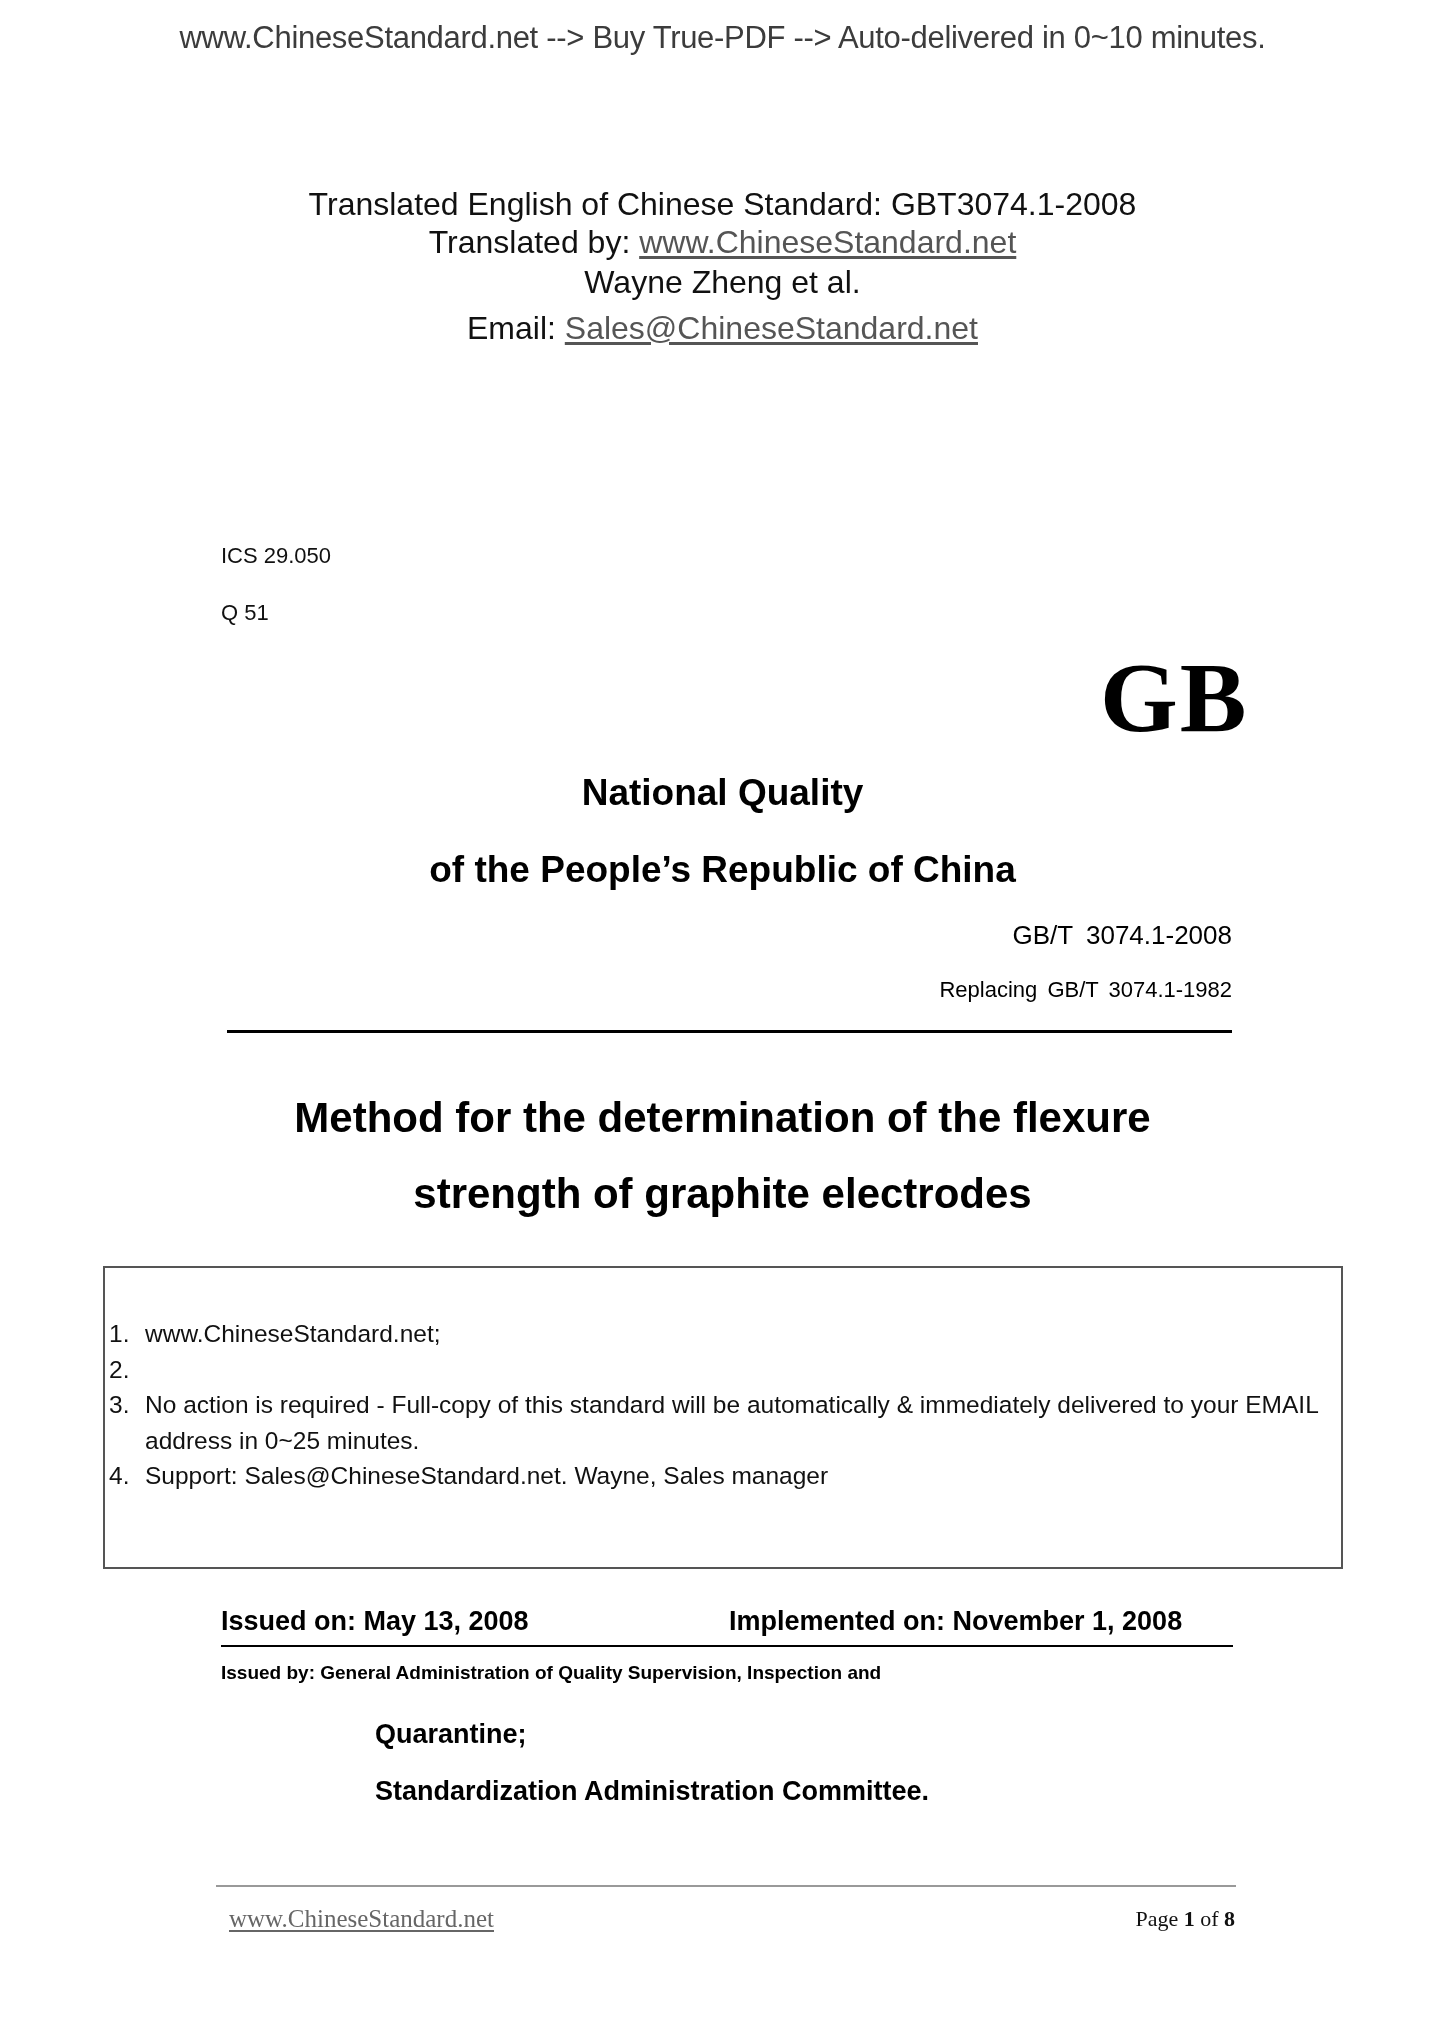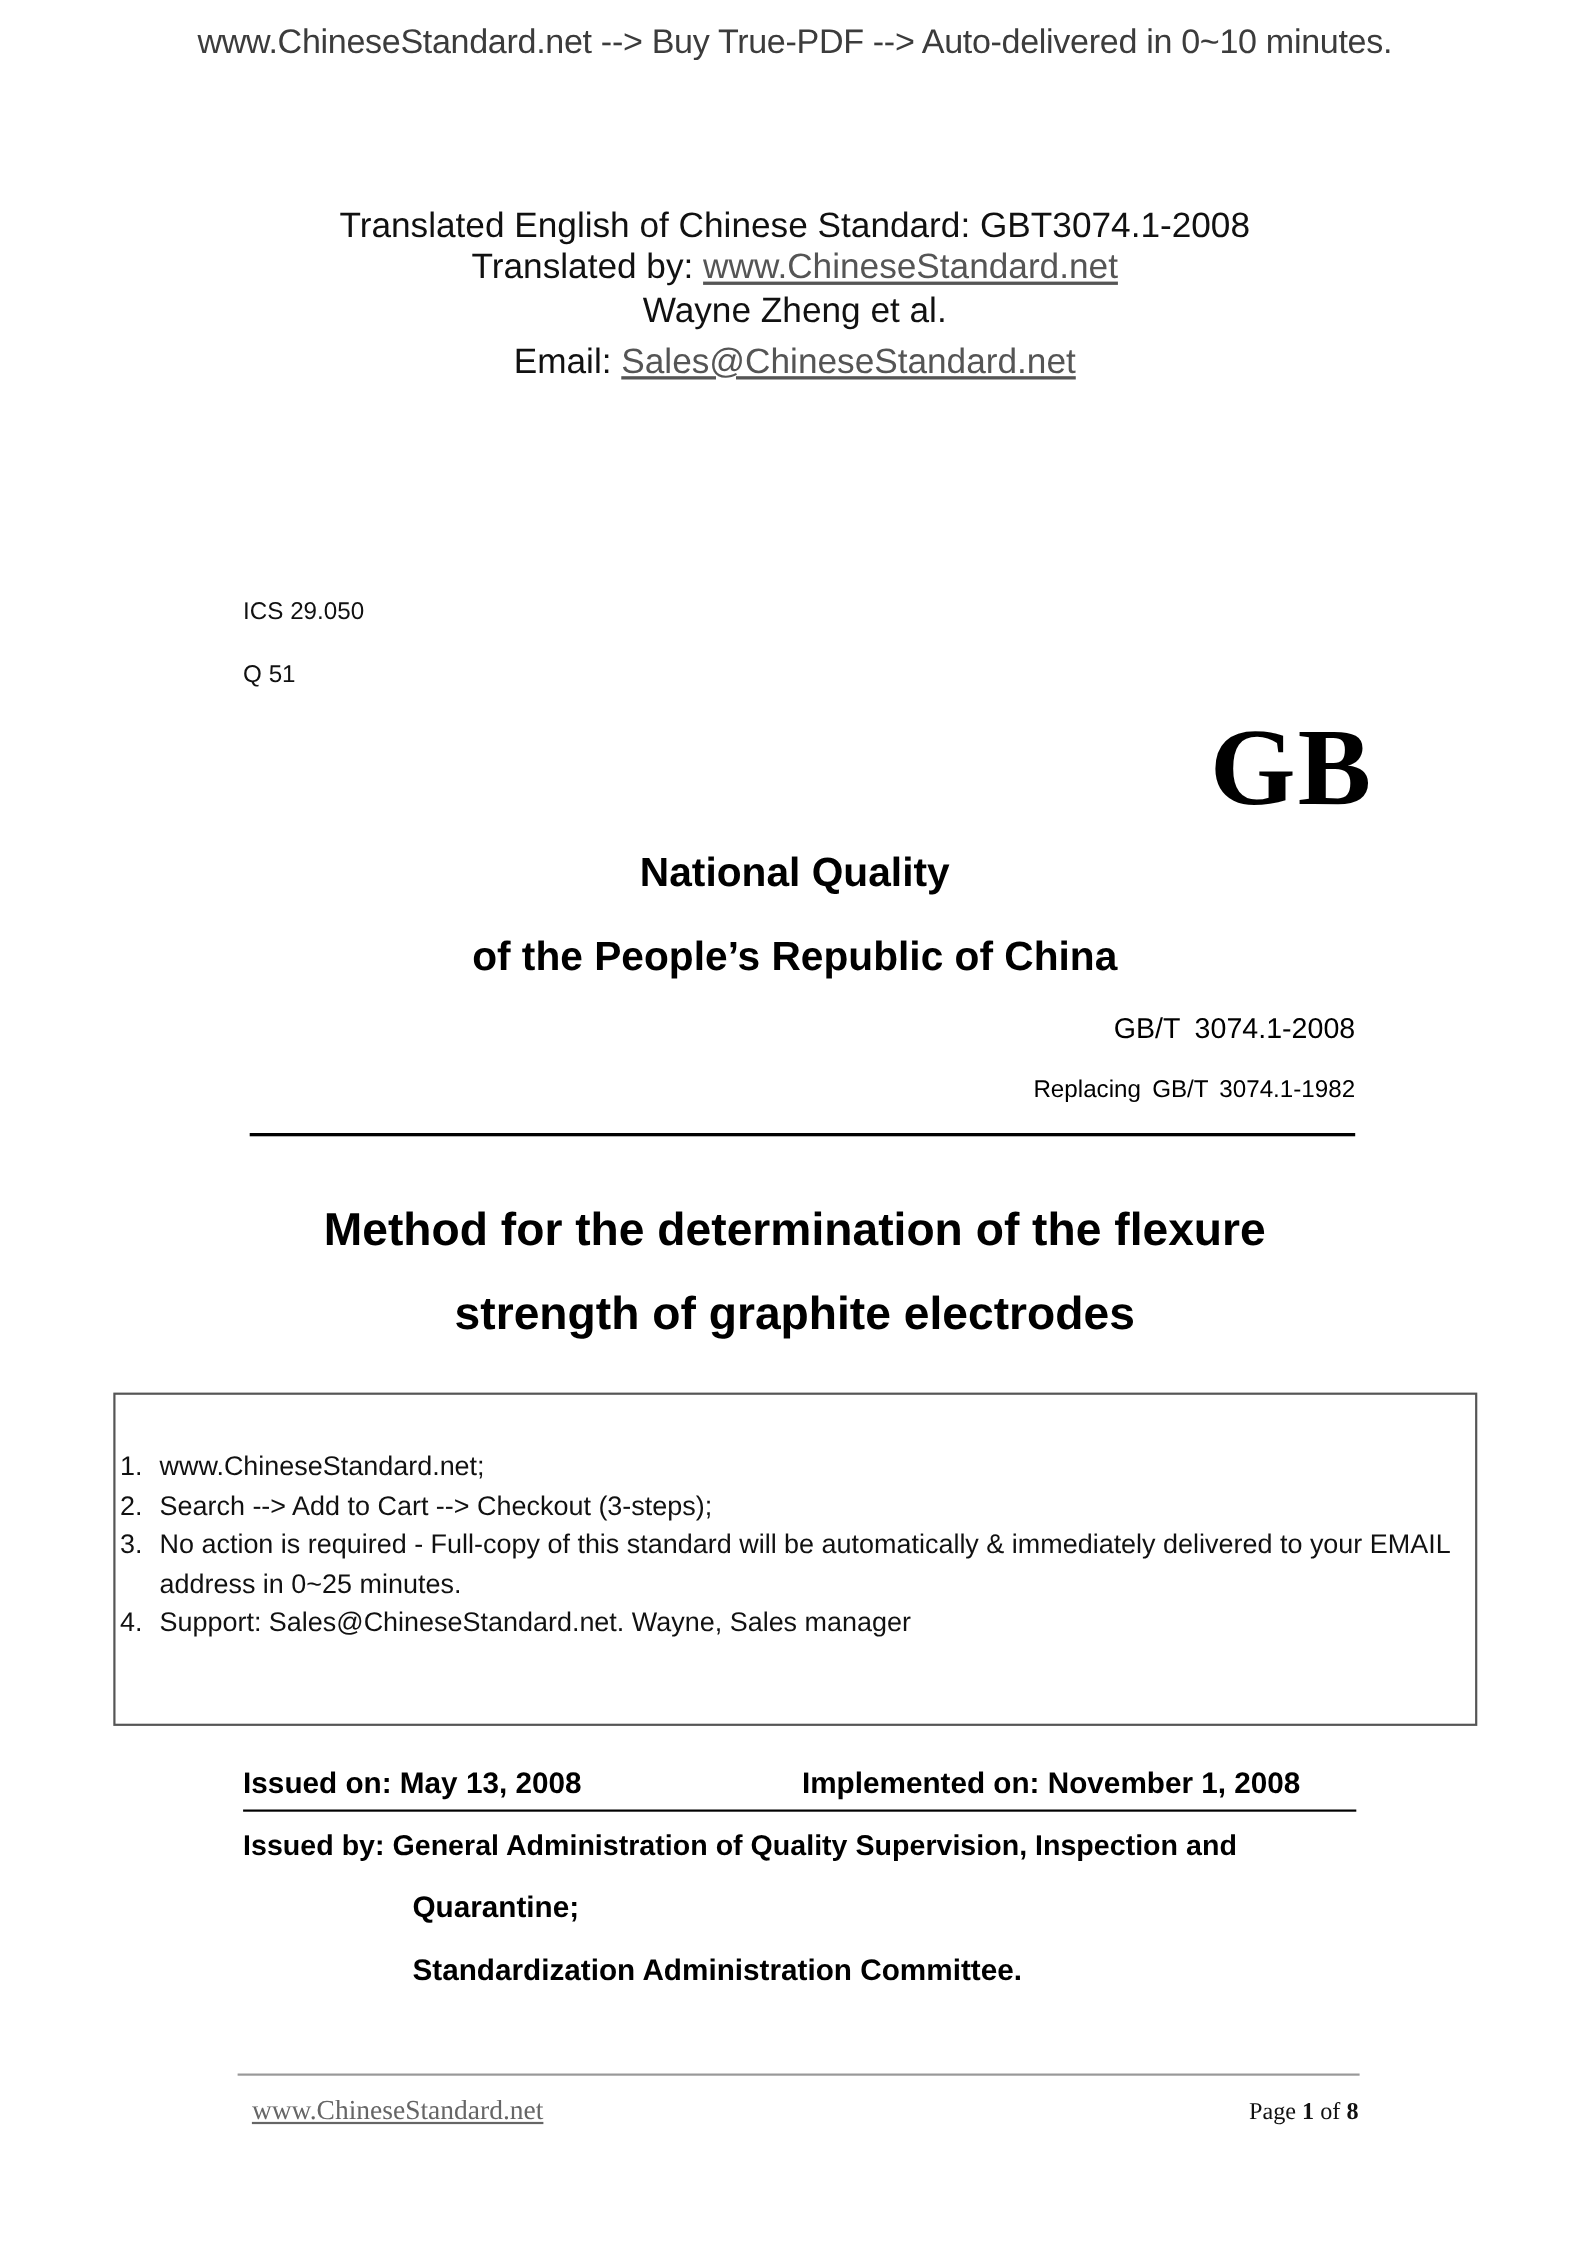--- a/index.html
+++ b/index.html
@@ -31,21 +31,21 @@
   .buy-head { position: absolute; top: 4px; left: 0; width: 100%; text-align: center; font-size: 30px; font-weight: bold; color: #4a4a4a; }
   .buy-list { position: absolute; left: 4px; top: 48px; font-size: 24.5px; color: #111; line-height: 35.5px; }
   .buy-item { display: flex; }
   .buy-num { width: 34px; flex: none; }
   .buy-cont { padding-left: 2px; }
 
   .issued { top: 1606px; left: 221px; font-size: 27px; font-weight: bold; }
   .implemented { top: 1606px; left: 729px; font-size: 27px; font-weight: bold; }
   .rule-issued { left: 221px; top: 1645px; width: 1012px; height: 2px; background: #000; }
 
-  .issued-by { top: 1662px; left: 221px; font-size: 26px; font-weight: bold; }
+  .issued-by { top: 1662px; left: 221px; font-size: 19px; font-weight: bold; }
   .issuer-line { left: 375px; font-size: 27px; font-weight: bold; }
 
   .rule-footer { left: 216px; top: 1885px; width: 1020px; height: 2px; background: #999; }
   .footer-link { top: 1905px; left: 229px; font-size: 25px; color: #666; text-decoration: underline; text-underline-offset: 3px; }
   .footer-page { top: 1906px; right: 210px; font-size: 22px; color: #111; }
   .footer-page b { font-weight: bold; }
 </style>
 </head>
 <body>
 
@@ -80,21 +80,20 @@
 <div class="abs center sans title" style="top:1170px;">strength of graphite electrodes</div>
 
 <div class="abs buy-box sans">
   <div class="buy-list">
     <div class="buy-item">
       <span class="buy-num">1.</span>
       <span class="buy-cont">www.ChineseStandard.net;</span>
     </div>
     <div class="buy-item">
       <span class="buy-num">2.</span>
-      <span class="buy-cont">Search --&gt; Add to Cart --&gt; Checkout (3-steps);</span>
     </div>
     <div class="buy-item">
       <span class="buy-num">3.</span>
       <span class="buy-cont" style="width:1180px;">No action is required  - Full-copy of this standard will be automatically &amp; immediately delivered to your EMAIL address in 0~25 minutes.</span>
     </div>
     <div class="buy-item">
       <span class="buy-num">4.</span>
       <span class="buy-cont">Support: Sales@ChineseStandard.net. Wayne, Sales manager</span>
     </div>
   </div>

